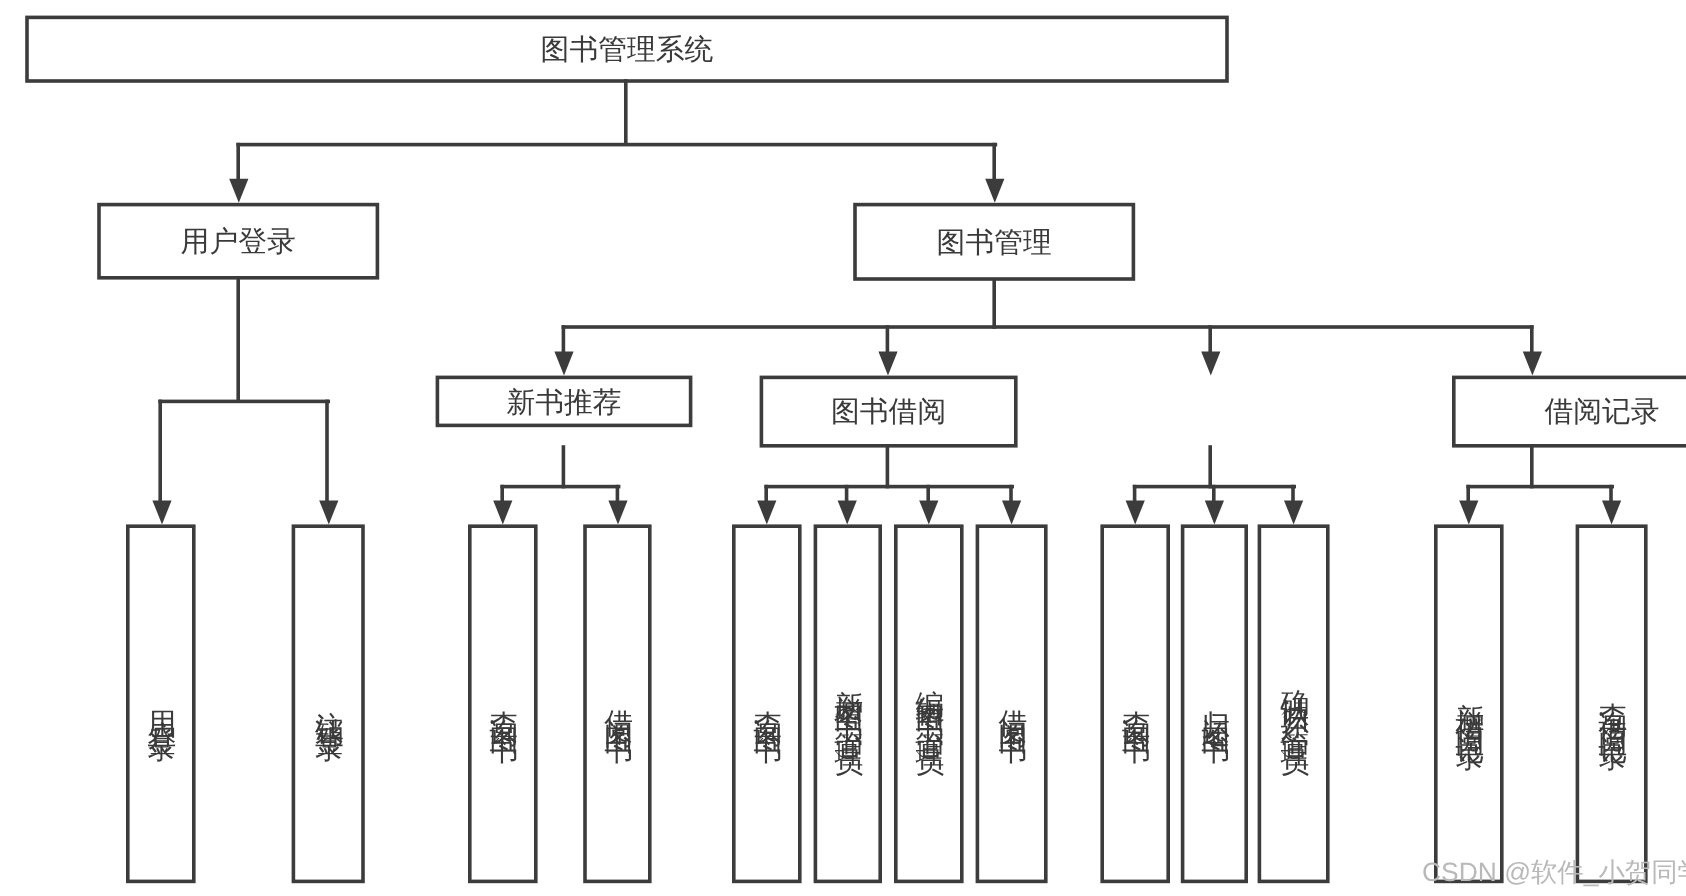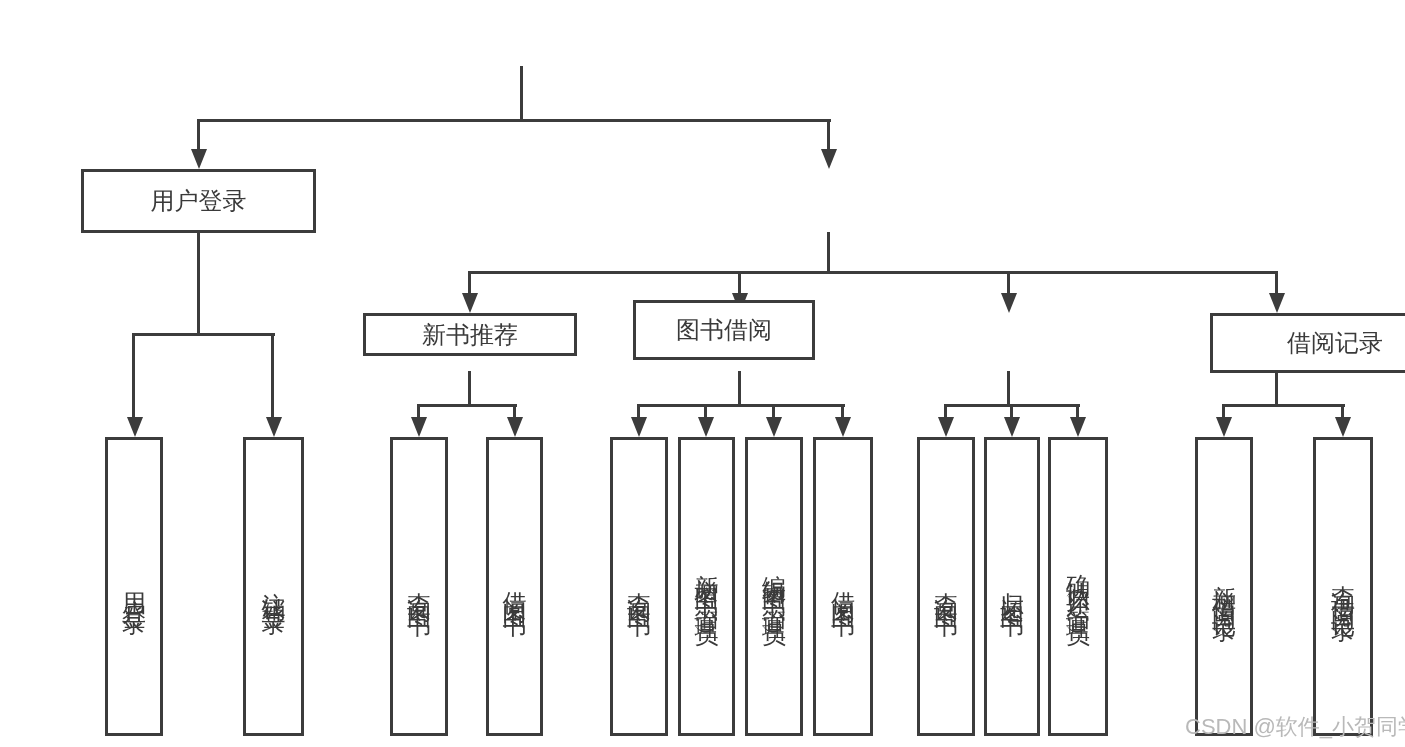--- a/index.html
+++ b/index.html
@@ -56,30 +56,36 @@
     font-size: 22px;
     color: var(--wm);
     white-space: nowrap;
   }
 </style>
 </head>
 <body>
 
 <div class="canvas">
 
+  <div class="box hbox" style="left:21px;top:13px;width:1003px;height:56px">
+    <span>图书管理系统</span>
+  </div>
 
   <div class="vl" style="left:520px;top:66px;height:55px"></div>
   <div class="hl" style="left:197px;top:119px;width:634px"></div>
   <div class="vl" style="left:197px;top:119px;height:33px"></div>
   <div class="arrow" style="left:191px;top:149px"></div>
   <div class="vl" style="left:827px;top:119px;height:33px"></div>
   <div class="arrow" style="left:821px;top:149px"></div>
 
   <div class="box hbox" style="left:81px;top:169px;width:235px;height:64px">
     <span>用户登录</span>
+  </div>
+  <div class="box hbox" style="left:711px;top:169px;width:235px;height:65px">
+    <span>图书管理</span>
   </div>
 
   <div class="vl" style="left:197px;top:232px;height:103px"></div>
   <div class="hl" style="left:132px;top:333px;width:143px"></div>
   <div class="vl" style="left:132px;top:333px;height:86px"></div>
   <div class="arrow" style="left:127px;top:417px"></div>
   <div class="vl" style="left:271px;top:333px;height:86px"></div>
   <div class="arrow" style="left:266px;top:417px"></div>
 
   <div class="vl" style="left:827px;top:232px;height:42px"></div>
@@ -89,21 +95,21 @@
   <div class="vl" style="left:738px;top:271px;height:25px"></div>
   <div class="arrow" style="left:732px;top:293px"></div>
   <div class="vl" style="left:1007px;top:271px;height:25px"></div>
   <div class="arrow" style="left:1001px;top:293px"></div>
   <div class="vl" style="left:1275px;top:271px;height:25px"></div>
   <div class="arrow" style="left:1269px;top:293px"></div>
 
   <div class="box hbox" style="left:363px;top:313px;width:214px;height:43px">
     <span>新书推荐</span>
   </div>
-  <div class="box hbox" style="left:633px;top:300px;width:182px;height:60px">
+  <div class="box hbox" style="left:633px;top:313px;width:215px;height:60px">
     <span>图书借阅</span>
   </div>
   <div class="box hbox" style="left:1210px;top:313px;width:250px;height:60px">
     <span>借阅记录</span>
   </div>
 
   <div class="vl" style="left:468px;top:371px;height:36px"></div>
   <div class="vl" style="left:738px;top:371px;height:36px"></div>
   <div class="vl" style="left:1007px;top:371px;height:36px"></div>
   <div class="vl" style="left:1275px;top:371px;height:36px"></div>

